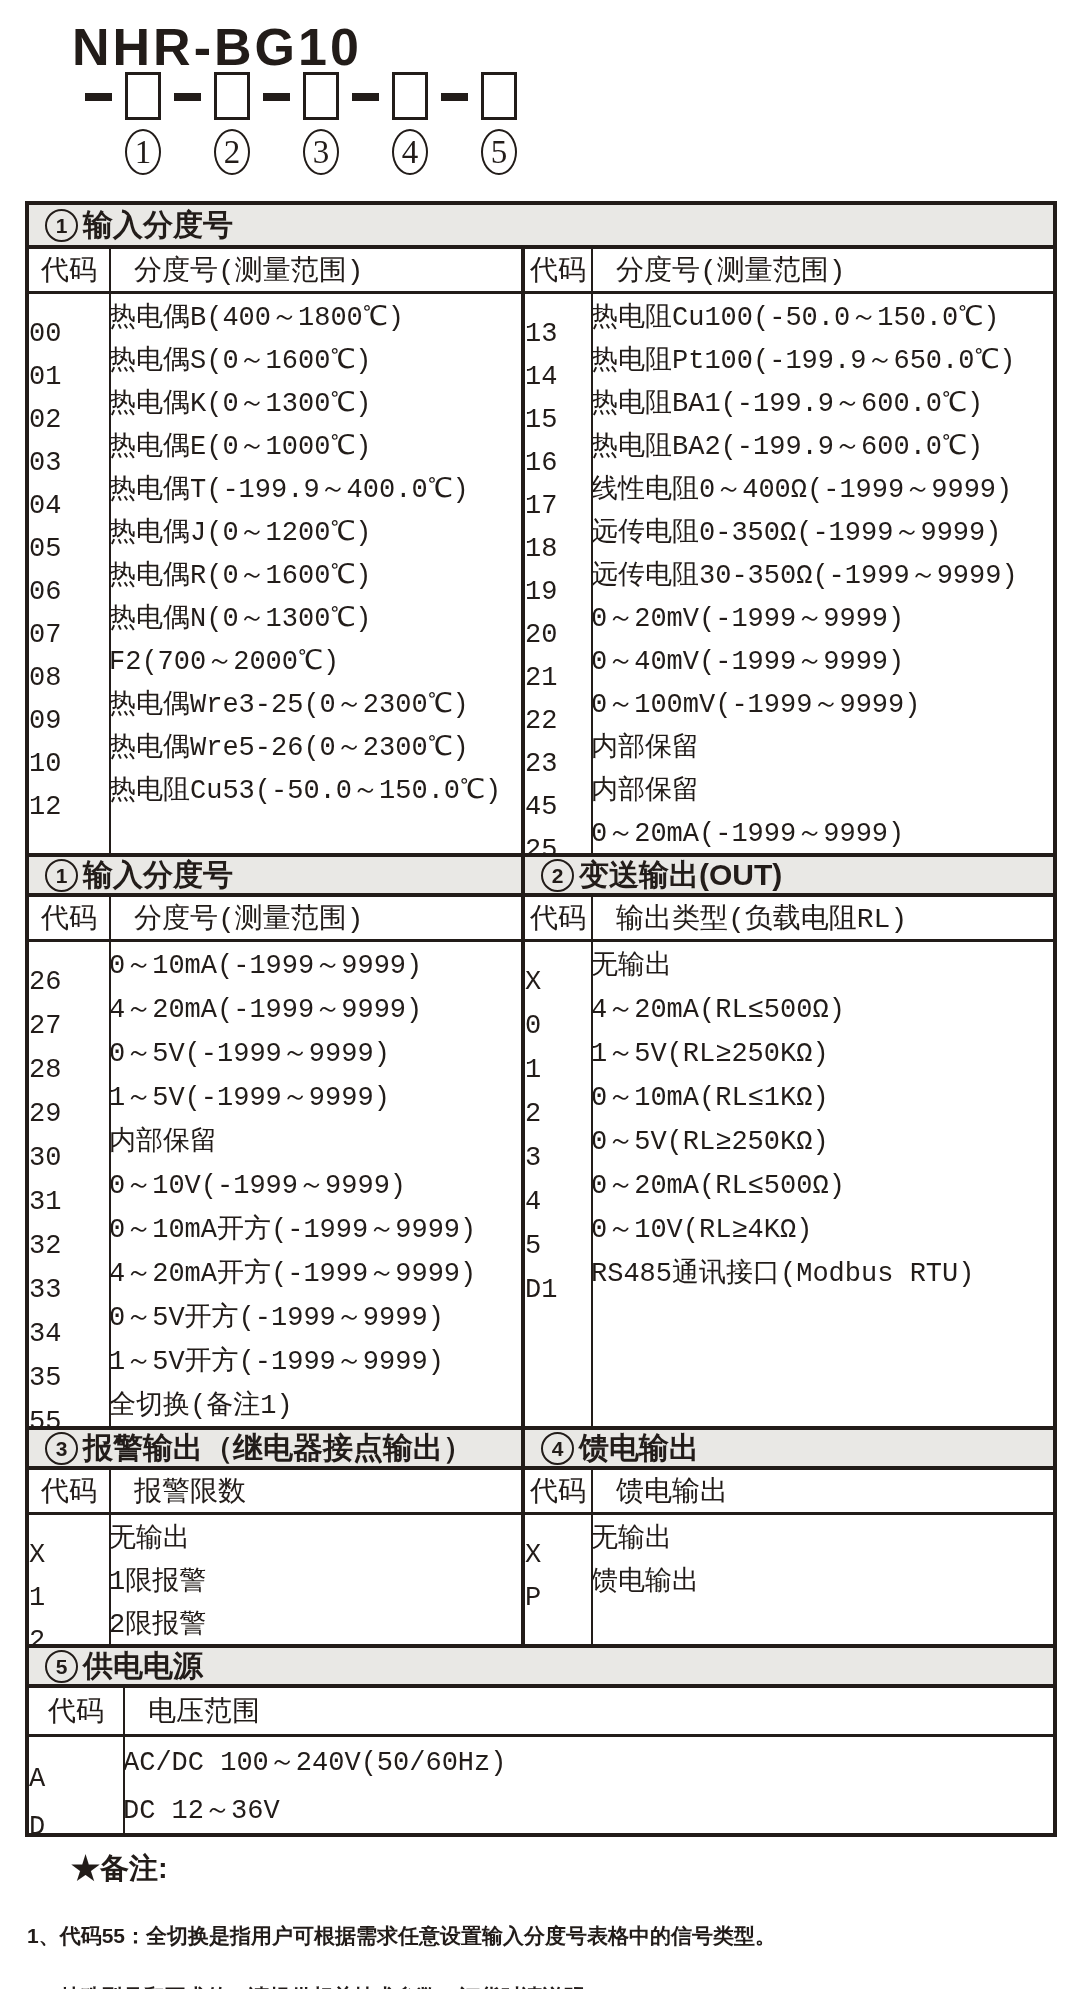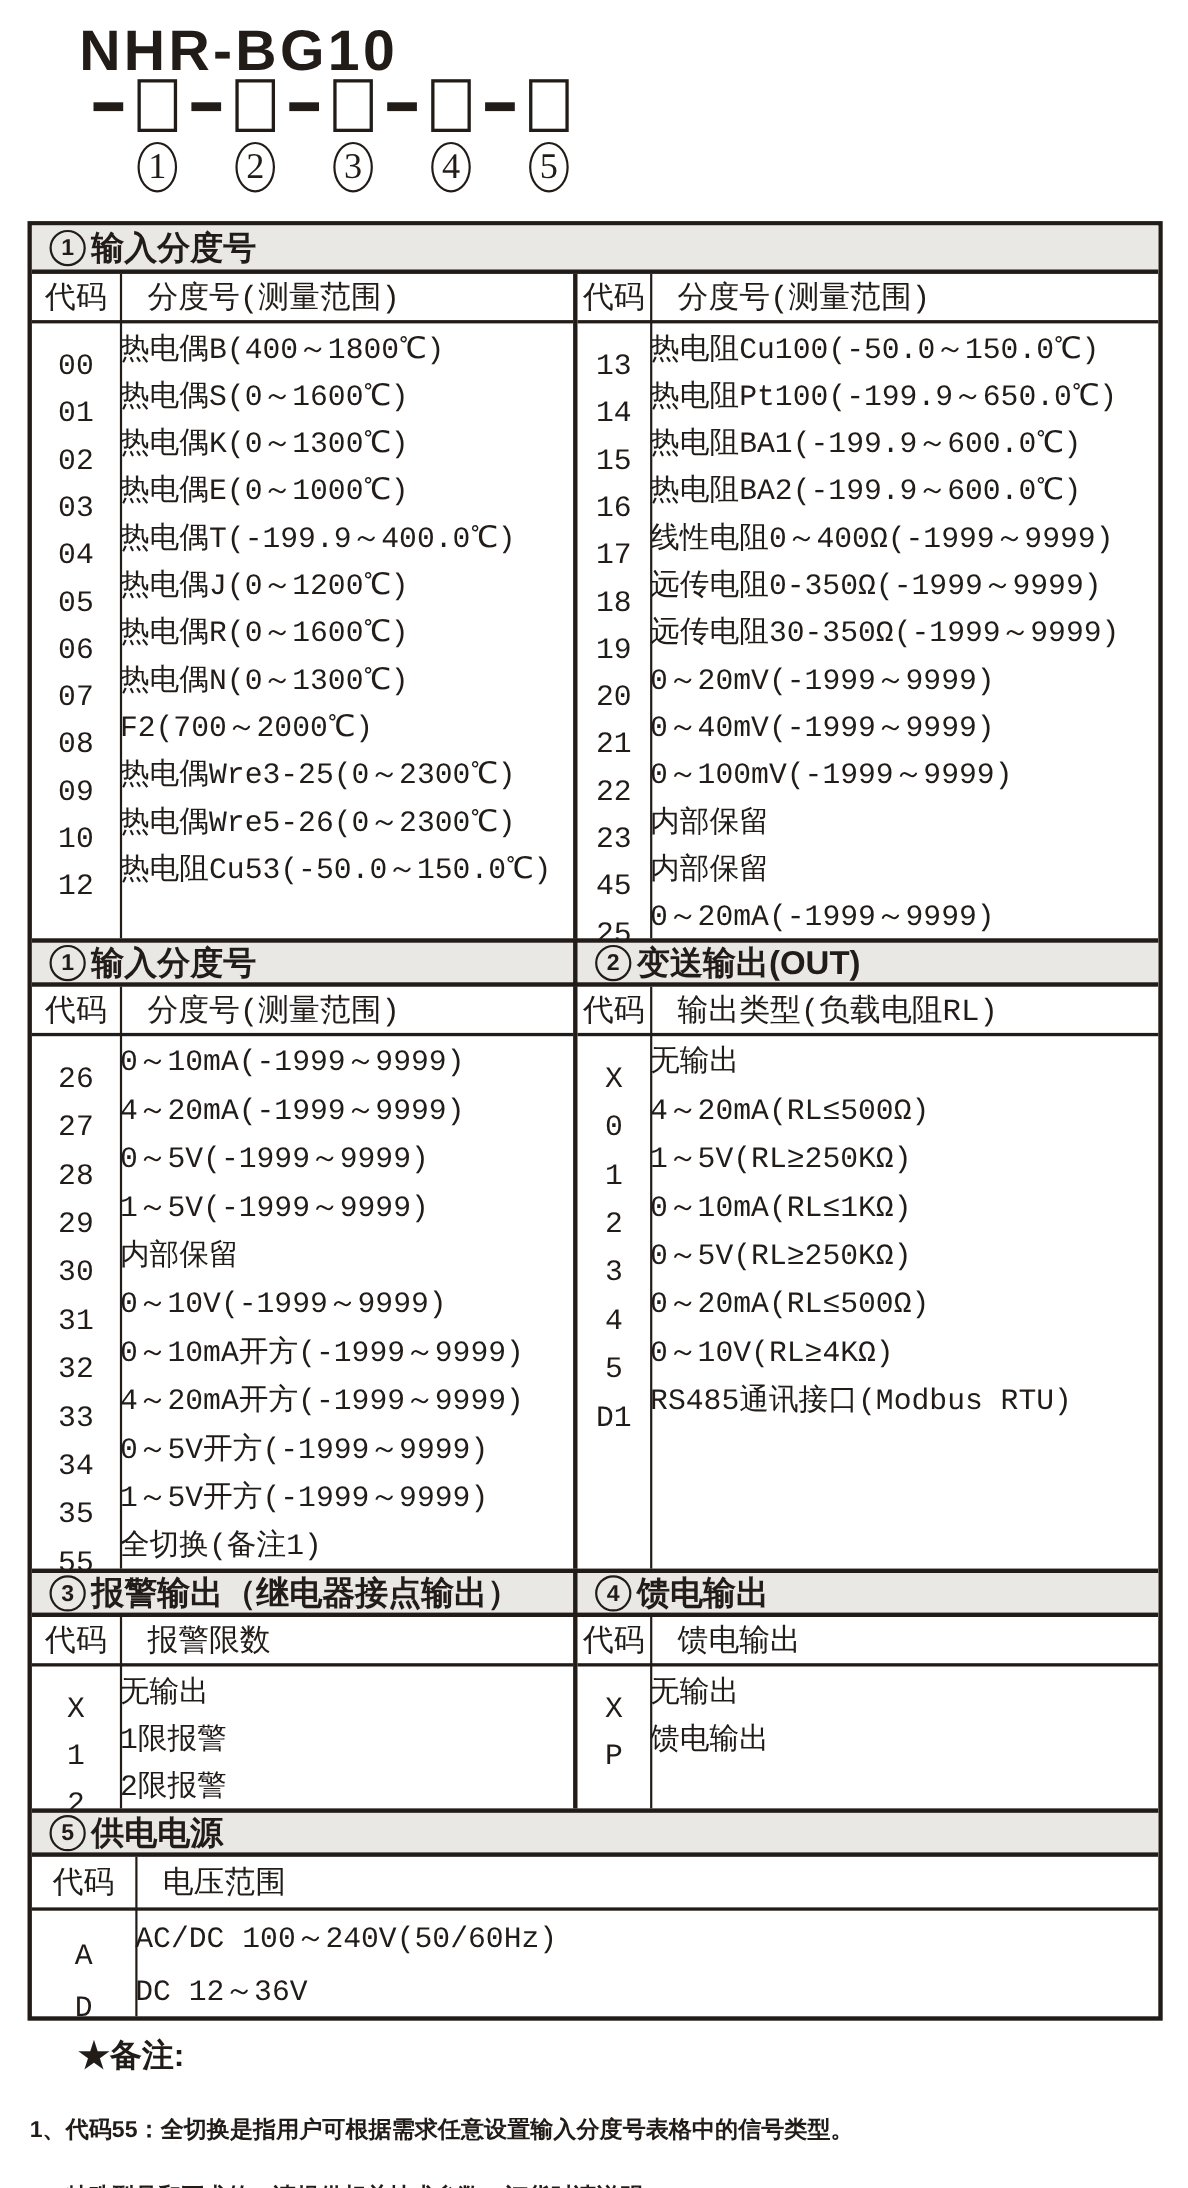--- a/index.html
+++ b/index.html
@@ -40,21 +40,21 @@
   .half-full{width:100%;}
 
   .thead{display:flex;align-items:center;height:42px;border-bottom:3px solid #221c19;
     font-size:28px;font-family:"Liberation Mono","DejaVu Sans Mono",monospace;}
   .th-code{width:var(--cw);text-align:center;flex:none;}
   .th-desc{flex:1;padding-left:25px;}
 
   .rows{display:block;}
   .row{display:flex;align-items:center;font-size:27px;
     font-family:"Liberation Mono","DejaVu Sans Mono",monospace;}
-  .cell-code{width:var(--cw);text-align:center;flex:none;margin-top:36px;}
+  .cell-code{width:var(--cw);text-align:left;flex:none;margin-top:36px;}
   .cell-desc{flex:1;white-space:nowrap;}
 
   .b1 .row{height:43px;}
   .b2 .row{height:44px;}
   .b34 .row{height:43px;}
   .b5 .thead{height:46px;}
   .b5 .row{height:48px;}
 
   
   .notes{margin:12px 0 0 27px;font-weight:bold;}

